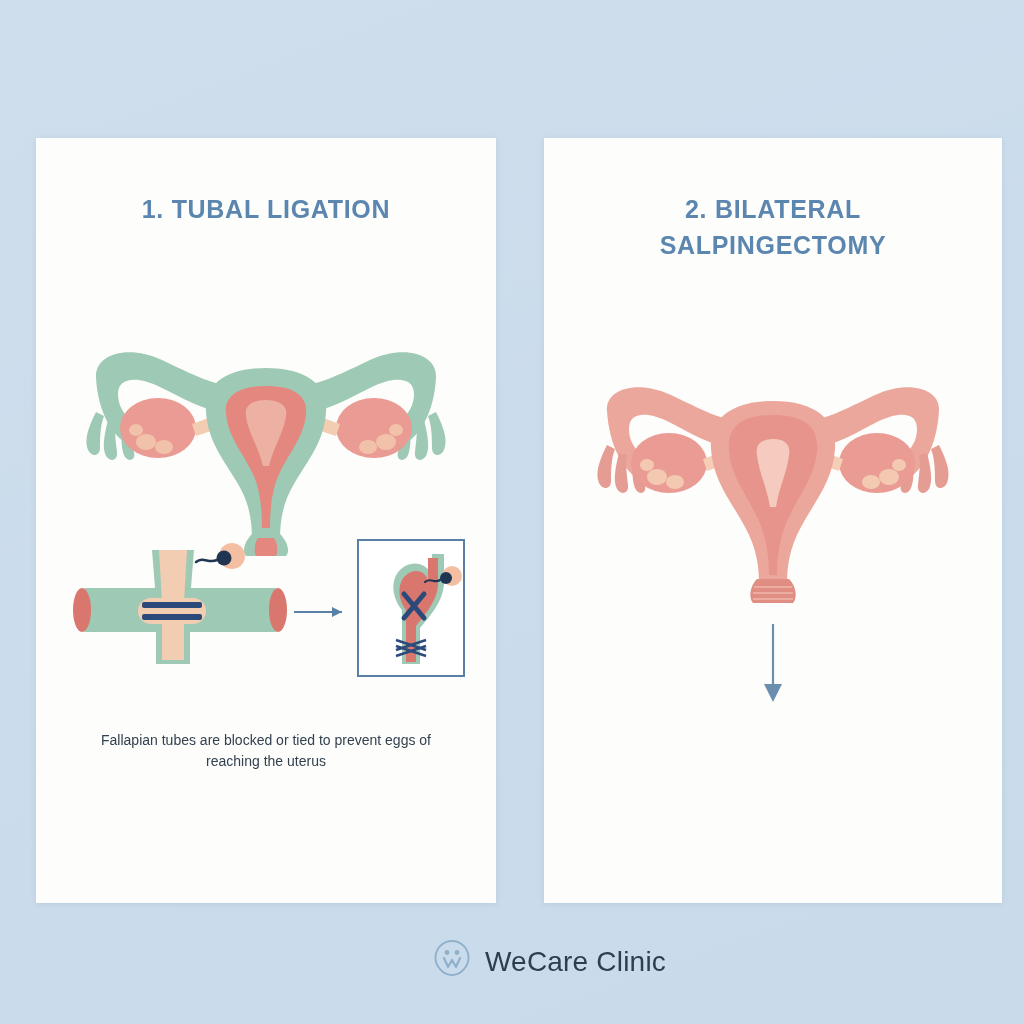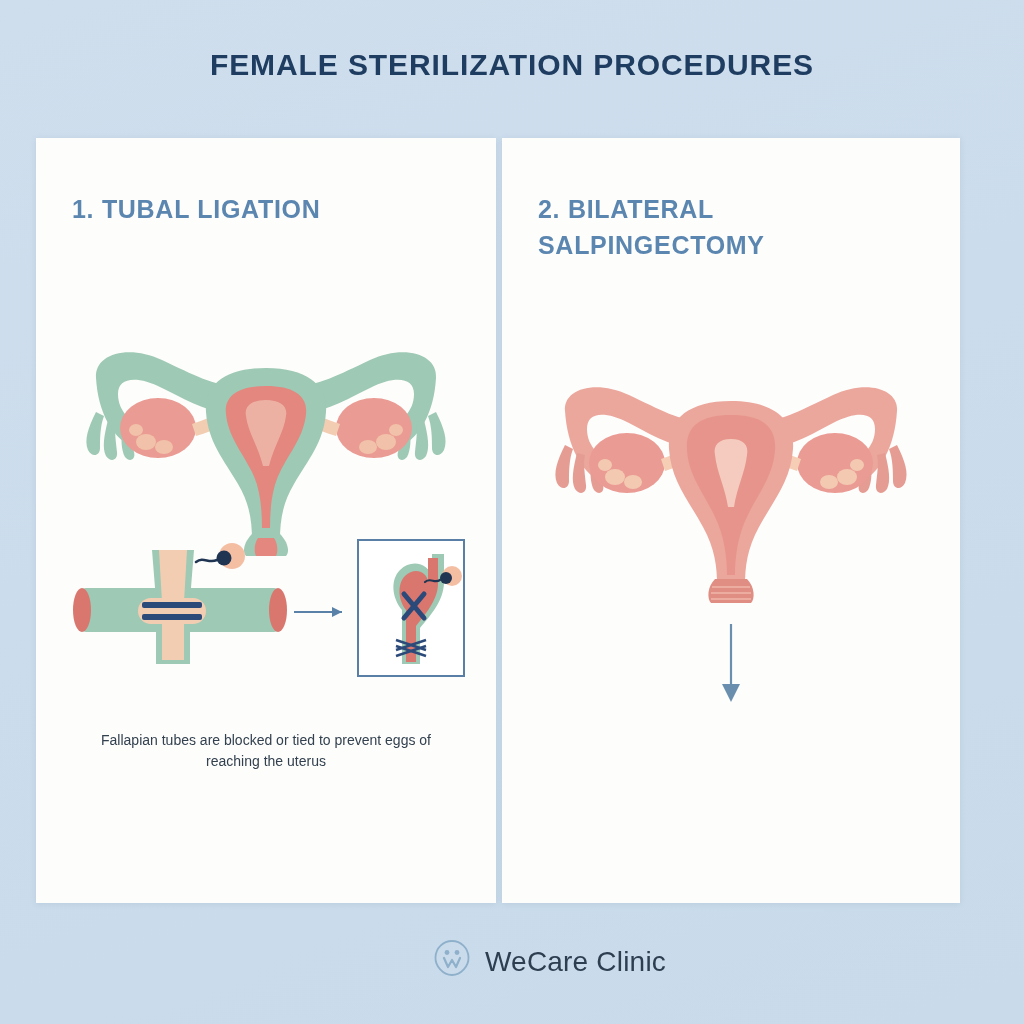--- a/index.html
+++ b/index.html
@@ -36,28 +36,28 @@
 
   
   .card {
     position: absolute;
     top: 138px;
     height: 765px;
     background: #fdfdfc;
     box-shadow: 0 1px 6px rgba(80, 110, 140, 0.13);
   }
   .card-left  { left: 36px;  width: 460px; }
-  .card-right { left: 502px; width: 458px; }
+  .card-right { left: 544px; width: 458px; }
 
   .panel-heading {
     position: absolute;
     top: 54px;
     left: 0;
     width: 100%;
-    text-align: left;
+    text-align: center;
     font-size: 25px;
     font-weight: 700;
     letter-spacing: 0.7px;
     line-height: 1.42;
     color: #5b86b0;
     padding: 0 36px;
     box-sizing: border-box;
   }
   .panel-heading.two-line { top: 54px; }
 
@@ -105,21 +105,20 @@
     color: #2c3e50;
     letter-spacing: 0.2px;
   }
   .brand-logo { display: block; }
 </style>
 </head>
 <body>
 
 <div class="page">
 
-  <div class="title">FEMALE STERILIZATION PROCEDURES</div>
 
   <div class="card card-left">
 
     <div class="panel-heading">1. TUBAL LIGATION</div>
 
     <div class="figure fig-uterus-left">
       <svg width="400" height="240" viewBox="0 0 400 240">
 
         <path d="M30 62 C28 38 62 28 96 44 C130 60 152 72 176 70 L176 96 C148 100 124 86 96 72 C70 59 52 62 52 78 C52 96 66 108 84 114 L72 134 C46 124 32 96 30 62 Z" fill="#9ec9b4"></path>
 

